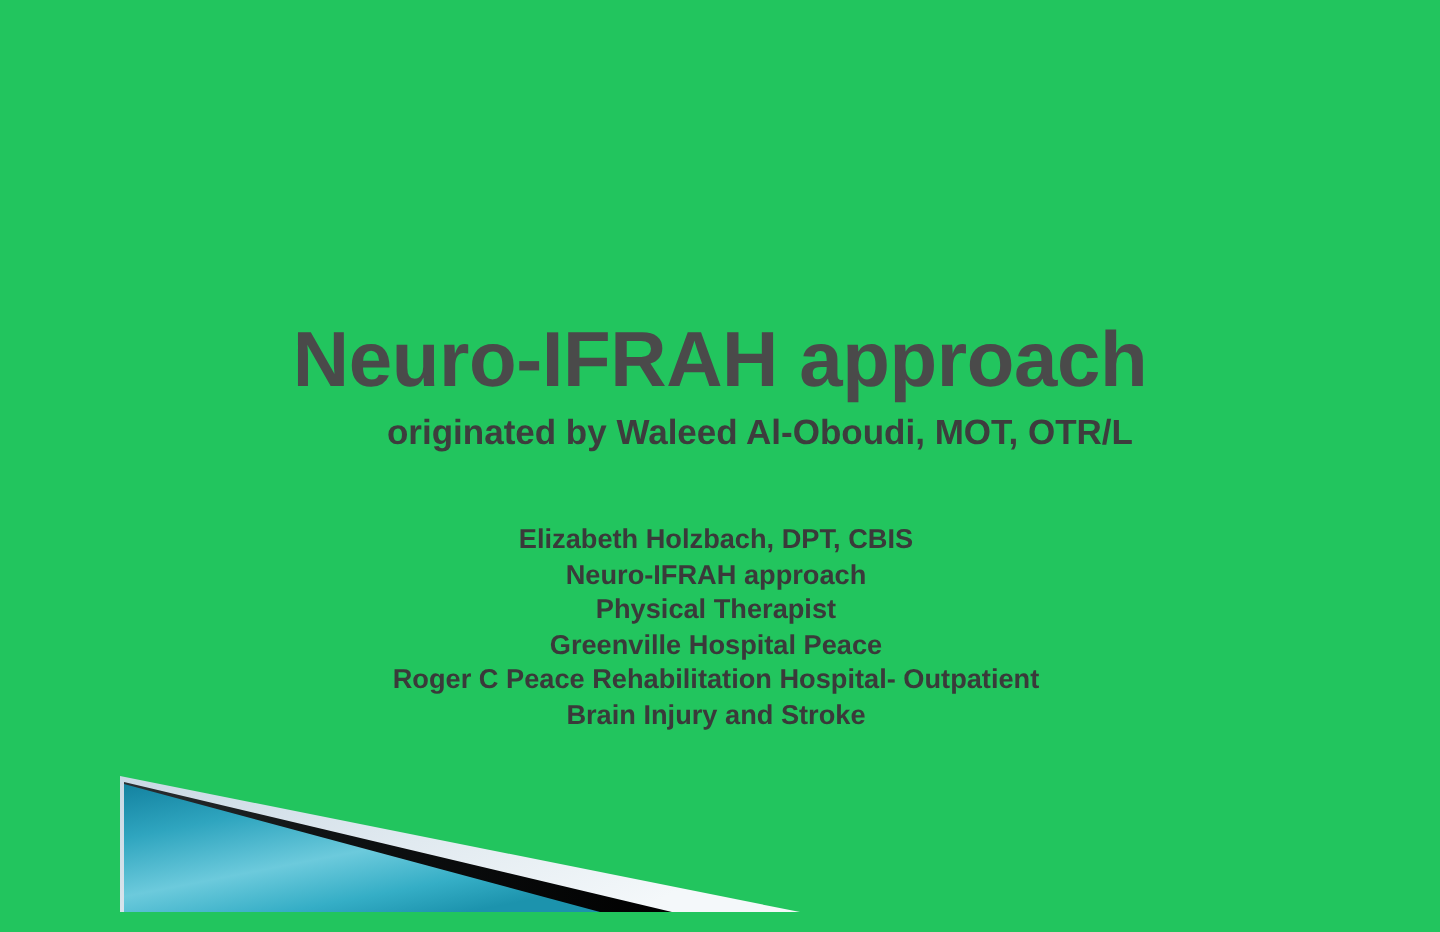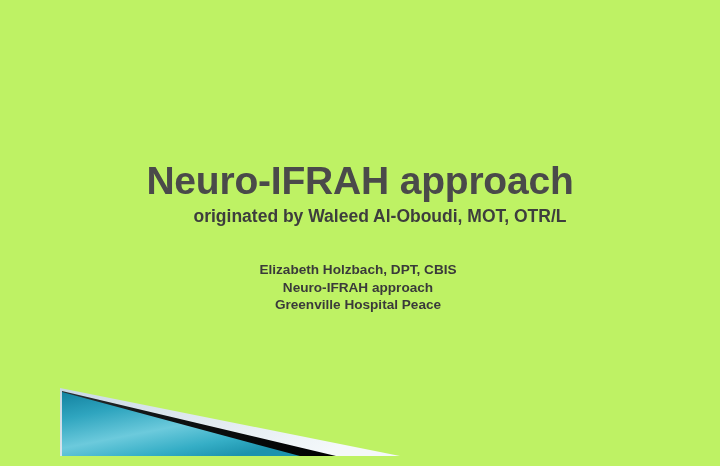--- a/index.html
+++ b/index.html
@@ -8,21 +8,21 @@
     padding: 0;
     background: #ffffff;
   }
   body {
     font-family: "Liberation Sans", sans-serif;
   }
   #slide {
     position: relative;
     width: 720px;
     height: 466px;
-    background: #bef264;
+    background: #22c55e;
     overflow: hidden;
   }
 
   
   #title-block {
     position: absolute;
     left: 0;
     top: 158px;
     width: 720px;
     text-align: center;
@@ -82,21 +82,24 @@
 <div id="slide">
 
   <div id="title-block">
     <div id="slide-title">Neuro-IFRAH approach</div>
     <div id="slide-subtitle">originated by Waleed Al-Oboudi, MOT, OTR/L</div>
   </div>
 
   <div id="presenter-block">
     <div class="presenter-line">Elizabeth Holzbach, DPT, CBIS</div>
     <div class="presenter-line">Neuro-IFRAH approach</div>
+    <div class="presenter-line">Physical Therapist</div>
     <div class="presenter-line">Greenville Hospital Peace</div>
+    <div class="presenter-line">Roger C Peace Rehabilitation Hospital- Outpatient</div>
+    <div class="presenter-line">Brain Injury and Stroke</div>
   </div>
 
   <div id="corner-graphic">
     <svg viewBox="0 0 440 96" xmlns="http://www.w3.org/2000/svg">
       <defs>
         <linearGradient id="tealGrad" x1="0" y1="0" x2="0.72" y2="1">
           <stop offset="0%" stop-color="#1382a0"></stop>
           <stop offset="28%" stop-color="#2fa5bf"></stop>
           <stop offset="58%" stop-color="#6ccadc"></stop>
           <stop offset="82%" stop-color="#35aec6"></stop>

